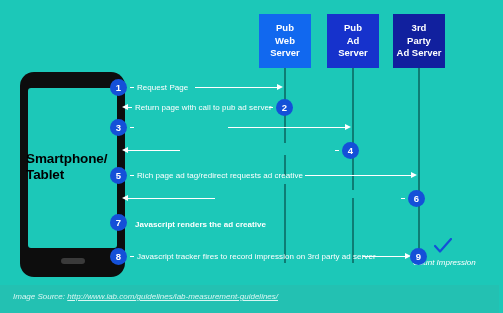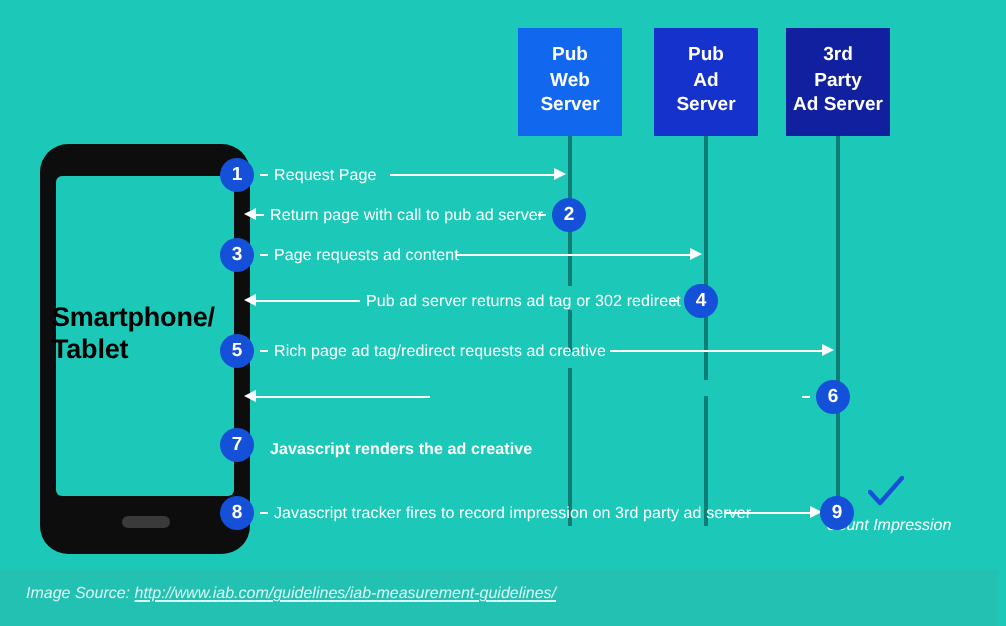--- a/index.html
+++ b/index.html
@@ -228,28 +228,26 @@
   <div class="arrow-head right" style="left:277px; top:84px;"></div>
 
   <div class="badge" style="left:276px; top:99px;">2</div>
   <div class="arrow-head left" style="left:122px; top:104px;"></div>
   <div class="arrow-line" style="left:128px; top:107px; width:4px;"></div>
   <div class="step-text" style="left:135px; top:103px;text-align:center;">Return page with call to pub ad server</div>
   <div class="tick" style="left:269px; top:107px;"></div>
 
   <div class="badge" style="left:110px; top:119px;">3</div>
   <div class="tick" style="left:130px; top:127px;"></div>
-  <div class="step-text" style="left:137px; top:123px;">Page requests ad content</div>
   <div class="arrow-line" style="left:228px; top:127px; width:117px;"></div>
   <div class="arrow-head right" style="left:345px; top:124px;"></div>
 
   <div class="badge" style="left:342px; top:142px;">4</div>
   <div class="arrow-head left" style="left:122px; top:147px;"></div>
   <div class="arrow-line" style="left:128px; top:150px; width:52px;"></div>
-  <div class="step-text" style="left:183px; top:146px;">Pub ad server returns ad tag or 302 redirect</div>
   <div class="tick" style="left:335px; top:150px;"></div>
 
   <div class="badge" style="left:110px; top:167px;">5</div>
   <div class="tick" style="left:130px; top:175px;"></div>
   <div class="step-text" style="left:137px; top:171px;">Rich page ad tag/redirect requests ad creative</div>
   <div class="arrow-line" style="left:305px; top:175px; width:106px;"></div>
   <div class="arrow-head right" style="left:411px; top:172px;"></div>
 
   <div class="badge" style="left:408px; top:190px;">6</div>
   <div class="arrow-head left" style="left:122px; top:195px;"></div>

